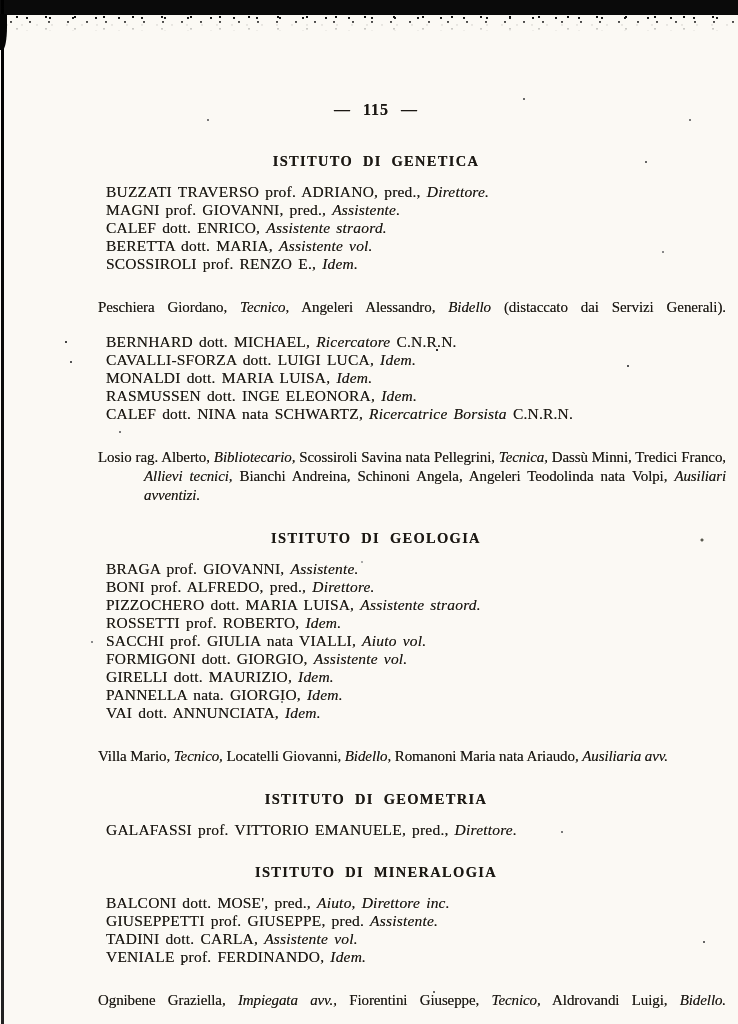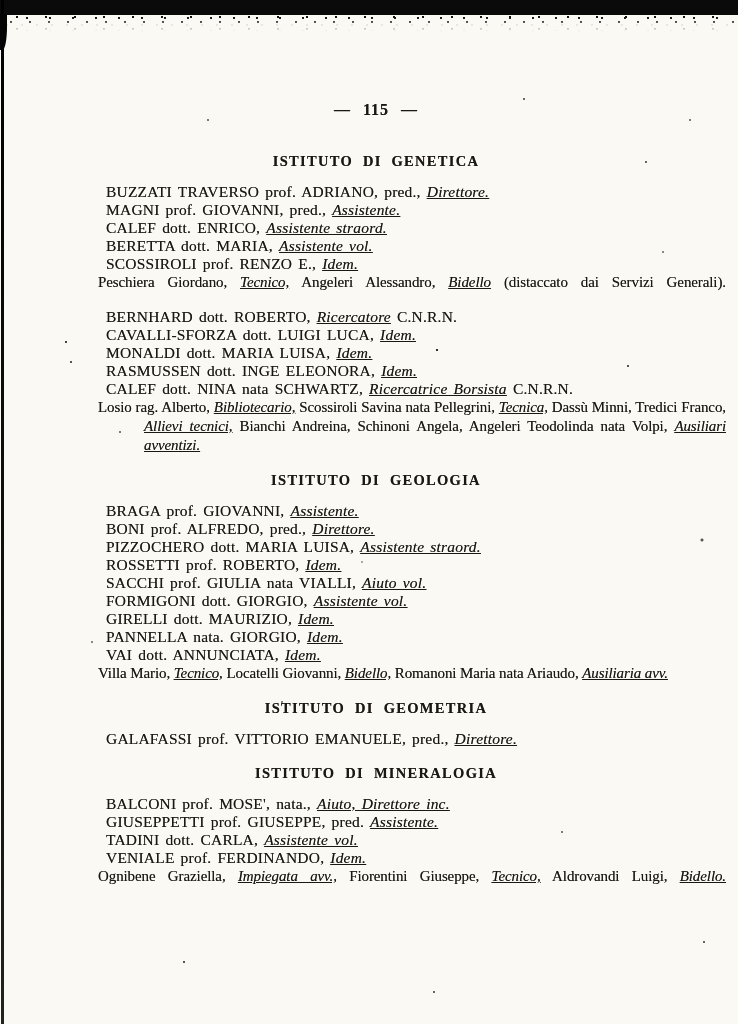--- a/index.html
+++ b/index.html
@@ -73,47 +73,47 @@
   }
   .page-number {
     margin-top: 100px;
     position: relative; left: -40px;
     text-align: center;
     font-size: 16px; font-weight: bold;
     letter-spacing: 1px; word-spacing: 7px;
     line-height: 20px;
   }
   .section-title {
-    margin-top: 16px;
+    margin-top: 24px;
     position: relative; left: -40px;
     text-align: center;
     font-weight: bold;
     font-size: 14.5px;
     letter-spacing: 1.3px; word-spacing: 5px;
     line-height: 19px;
   }
   #sections section:first-child .section-title { margin-top: 32px; }
   .staff-list { margin-top: 12px; }
   .para + .staff-list { margin-top: 16px; }
   .entry {
     font-size: 15.5px;
     line-height: 18px;
     word-spacing: 2px;
     letter-spacing: 0.2px;
   }
   .para {
-    margin: 0 0 0 -8px;
+    margin: 25px 0 0 -8px;
     font-size: 15px;
     line-height: 19px;
     text-align: justify;
     letter-spacing: -0.1px;
   }
   .para.justify-last { text-align-last: justify; }
   .para.hanging { padding-left: 46px; text-indent: -46px; }
-  .it { font-style: italic; text-decoration: underline; }
+  .it { font-style: italic; }
   
   .entry, .para, .section-title, .page-number { text-shadow: 0 0 0.4px rgba(20,16,10,.6); }
 </style>
 </head>
 <body>
 
 <div id="page">
   <div class="top-band"></div>
   <div class="top-fringe"></div>
   <div class="left-line"></div>
@@ -127,21 +127,21 @@
           <div class="section-title">ISTITUTO DI GENETICA</div>
           <div class="staff-list">
             <div class="entry"><span>BUZZATI TRAVERSO prof. ADRIANO, pred., </span><span class="it">Direttore.</span></div>
             <div class="entry"><span>MAGNI prof. GIOVANNI, pred., </span><span class="it">Assistente.</span></div>
             <div class="entry"><span>CALEF dott. ENRICO, </span><span class="it">Assistente straord.</span></div>
             <div class="entry"><span>BERETTA dott. MARIA, </span><span class="it">Assistente vol.</span></div>
             <div class="entry"><span>SCOSSIROLI prof. RENZO E., </span><span class="it">Idem.</span></div>
           </div>
           <p class="para justify-last"><span>Peschiera Giordano, </span><span class="it">Tecnico,</span><span> Angeleri Alessandro, </span><span class="it">Bidello</span><span> (distaccato dai Servizi Generali).</span></p>
           <div class="staff-list">
-            <div class="entry"><span>BERNHARD dott. ROBERTO, </span><span class="it">Ricercatore</span><span> C.N.R.N.</span></div>
+            <div class="entry"><span>BERNHARD dott. MICHAEL, </span><span class="it">Ricercatore</span><span> C.N.R.N.</span></div>
             <div class="entry"><span>CAVALLI-SFORZA dott. LUIGI LUCA, </span><span class="it">Idem.</span></div>
             <div class="entry"><span>MONALDI dott. MARIA LUISA, </span><span class="it">Idem.</span></div>
             <div class="entry"><span>RASMUSSEN dott. INGE ELEONORA, </span><span class="it">Idem.</span></div>
             <div class="entry"><span>CALEF dott. NINA nata SCHWARTZ, </span><span class="it">Ricercatrice Borsista</span><span> C.N.R.N.</span></div>
           </div>
           <p class="para hanging"><span>Losio rag. Alberto, </span><span class="it">Bibliotecario,</span><span> Scossiroli Savina nata Pellegrini, </span><span class="it">Tecnica,</span><span> Dassù Minni, Tredici Franco, </span><span class="it">Allievi tecnici,</span><span> Bianchi Andreina, Schinoni Angela, Angeleri Teodolinda nata Volpi, </span><span class="it">Ausiliari avventizi.</span></p>
         </section>
         <section>
           <div class="section-title">ISTITUTO DI GEOLOGIA</div>
           <div class="staff-list">
@@ -159,21 +159,21 @@
         </section>
         <section>
           <div class="section-title">ISTITUTO DI GEOMETRIA</div>
           <div class="staff-list">
             <div class="entry"><span>GALAFASSI prof. VITTORIO EMANUELE, pred., </span><span class="it">Direttore.</span></div>
           </div>
         </section>
         <section>
           <div class="section-title">ISTITUTO DI MINERALOGIA</div>
           <div class="staff-list">
-            <div class="entry"><span>BALCONI prof. MOSE', nata., </span><span class="it">Aiuto, Direttore inc.</span></div>
+            <div class="entry"><span>BALCONI dott. MOSE', pred., </span><span class="it">Aiuto, Direttore inc.</span></div>
             <div class="entry"><span>GIUSEPPETTI prof. GIUSEPPE, pred. </span><span class="it">Assistente.</span></div>
             <div class="entry"><span>TADINI dott. CARLA, </span><span class="it">Assistente vol.</span></div>
             <div class="entry"><span>VENIALE prof. FERDINANDO, </span><span class="it">Idem.</span></div>
           </div>
           <p class="para justify-last"><span>Ognibene Graziella, </span><span class="it">Impiegata avv.,</span><span> Fiorentini Giuseppe, </span><span class="it">Tecnico,</span><span> Aldrovandi Luigi, </span><span class="it">Bidello.</span></p>
         </section>
       </div>
   </div>
 </div>
 

